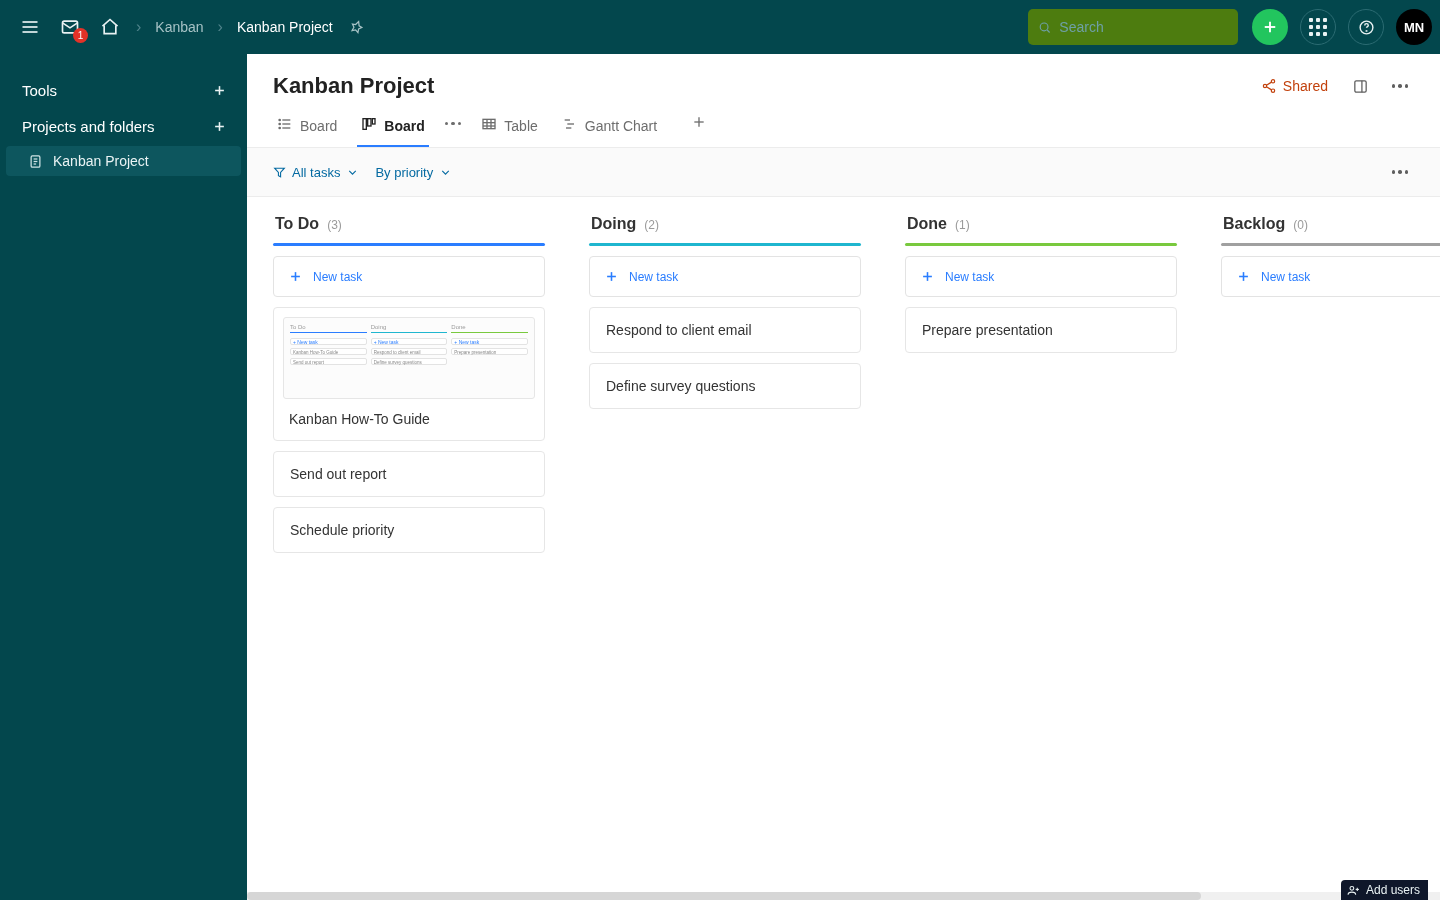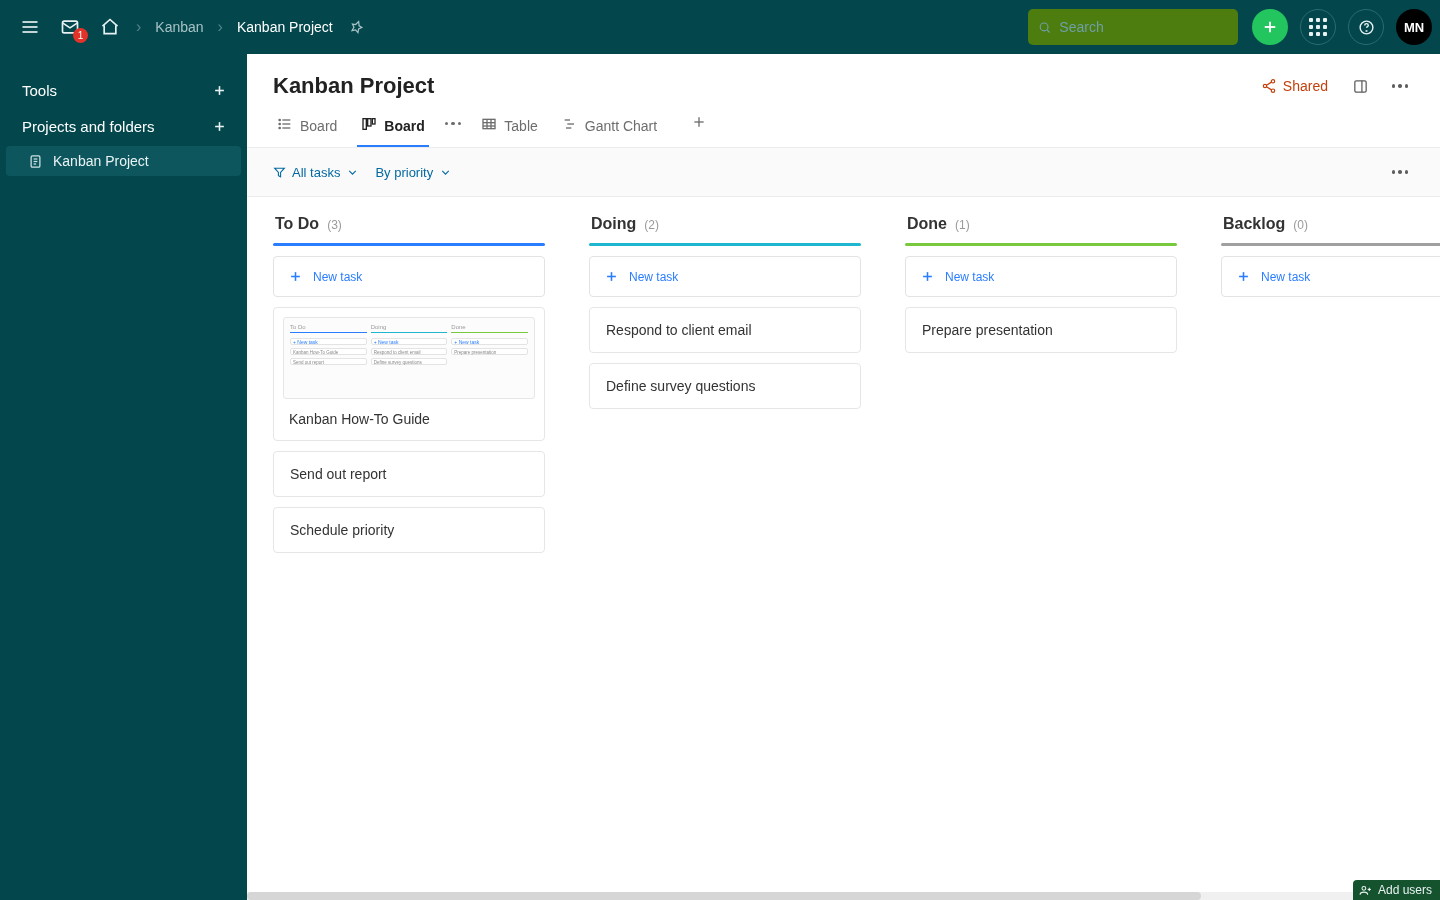--- a/index.html
+++ b/index.html
@@ -160,21 +160,21 @@
   .mini-row.blue{color:#2a7dff;display:flex;align-items:center;gap:2px;padding:0 2px;font-size:5px;}
   .mini-txt{font-size:4.5px;color:#888;padding:0 2px;line-height:7px;white-space:nowrap;overflow:hidden;}
   .card-title{padding:0 6px 4px;}
 
   
   .hscroll-track{ position:absolute;left:0;right:0;bottom:0;height:8px;background:#f0f0f0;}
   .hscroll-thumb{ position:absolute;left:0;width:80%;height:8px;background:#d6d6d6;border-radius:4px;}
 
   
   .add-users{
-    position:fixed;right:0;bottom:0;background:#14532d;color:#e9f2f3;
+    position:fixed;right:12px;bottom:0;background:#0f172a;color:#e9f2f3;
     font-size:12px;padding:3px 8px 3px 6px;display:flex;align-items:center;gap:6px;
     border-top-left-radius:4px;cursor:pointer;
   }
   .add-users svg{width:13px;height:13px;}
 
   
   .hdots{display:flex;gap:3px;}
   .hdots span{width:3.5px;height:3.5px;border-radius:50%;background:currentColor;}
 </style>
 </head>

